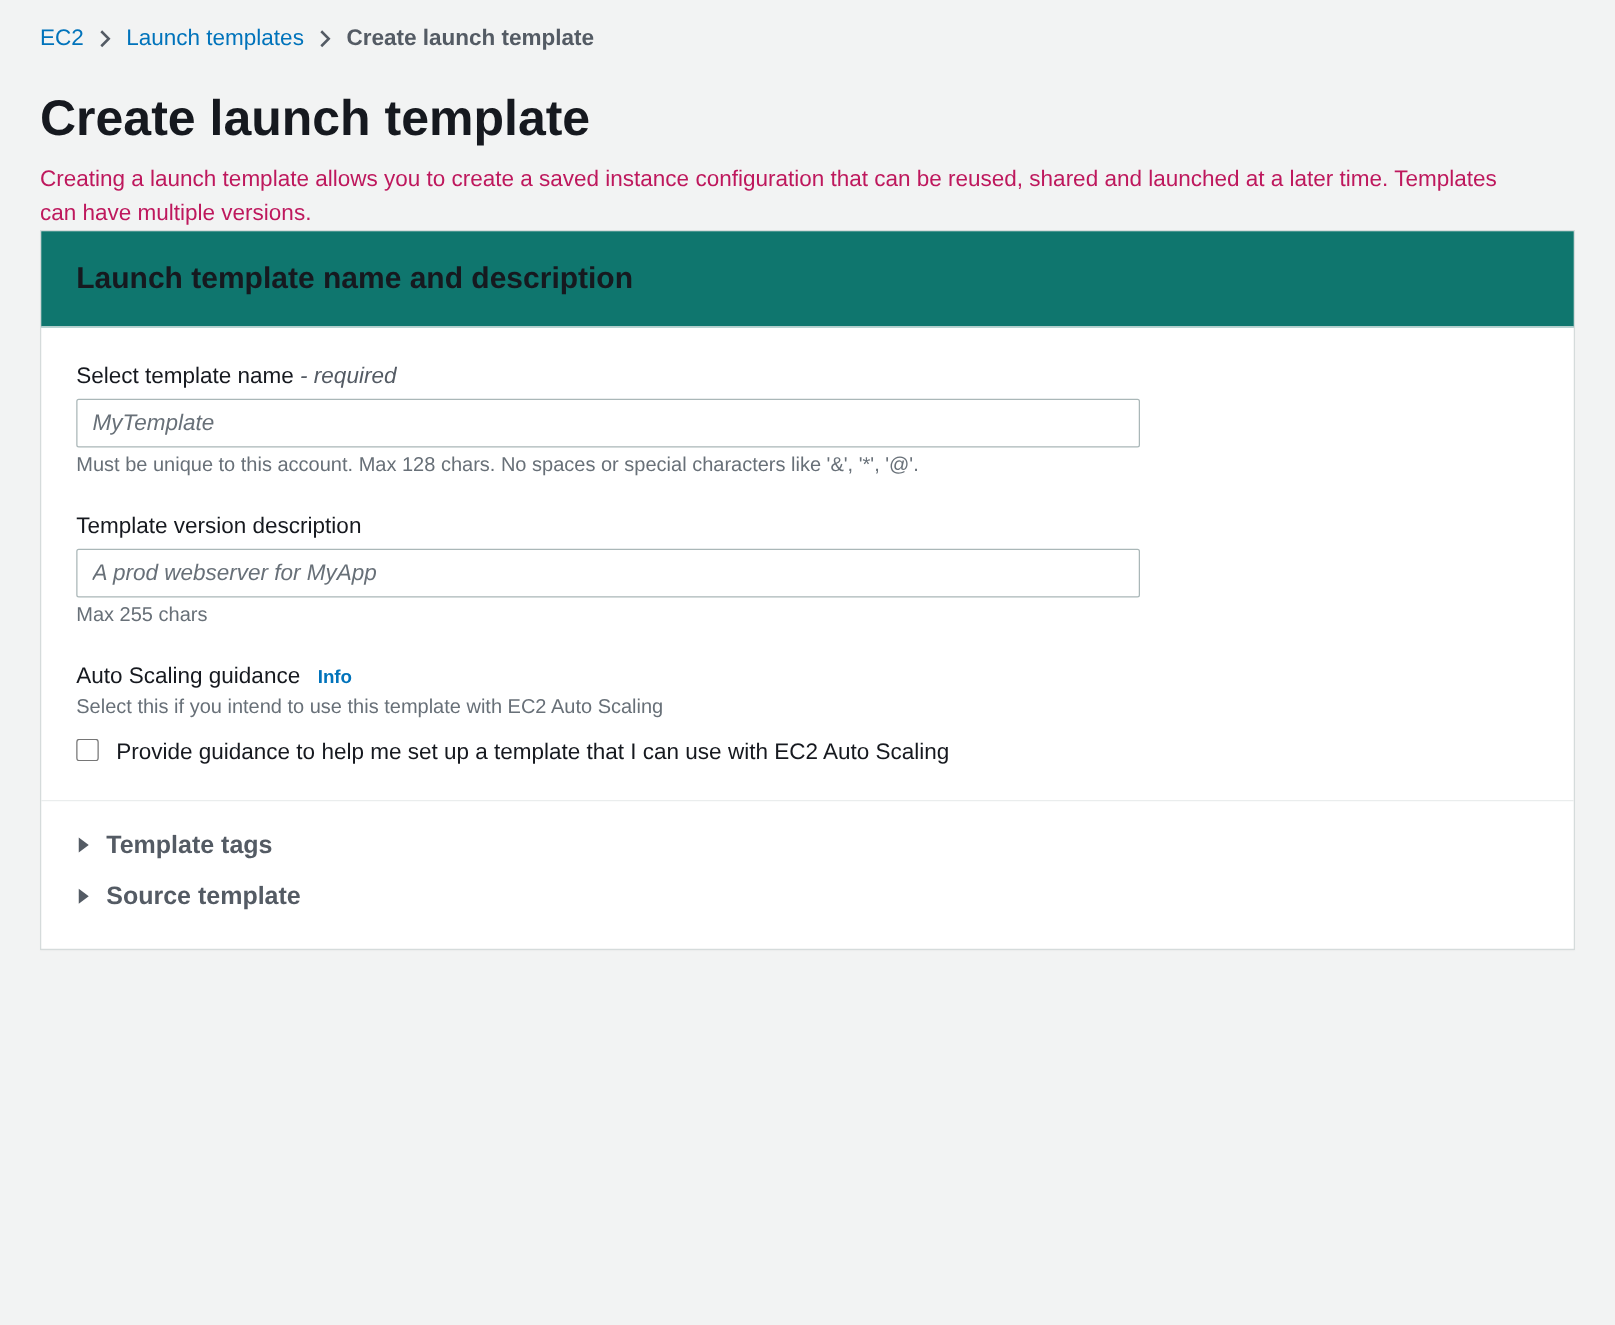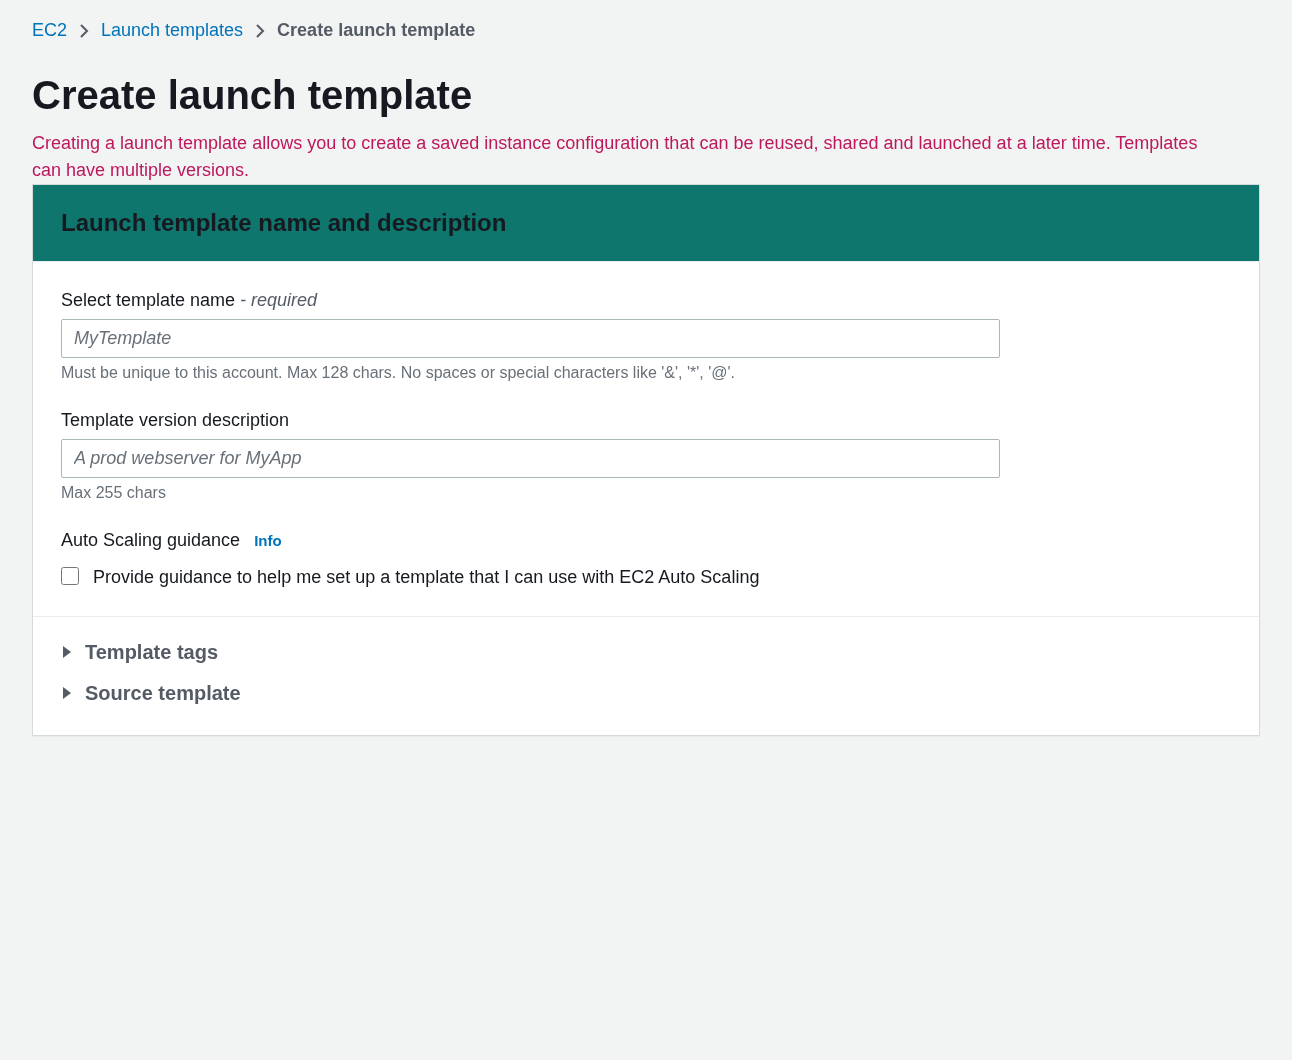--- a/index.html
+++ b/index.html
@@ -74,21 +74,21 @@
       font-weight: 400;
       color: #16191f;
       margin-bottom: 8px;
       display: block;
     }
     .field-label .required {
       font-style: italic;
       color: #545b64;
     }
     .text-input {
-      width: 939px;
+      width: 851px;
       max-width: 100%;
       padding: 8px 12px;
       font-size: 18px;
       border: 1px solid #aab7b8;
       border-radius: 2px;
       color: #16191f;
       font-family: inherit;
       font-style: italic;
     }
     .text-input::placeholder {
@@ -209,20 +209,21 @@
       <label class="field-label">Template version description</label>
       <input type="text" class="text-input" placeholder="A prod webserver for MyApp" style="">
       <div class="hint">Max 255 chars</div>
     </div>
 
     <div class="form-group">
       <div class="guidance-row">
         <span class="guidance-label">Auto Scaling guidance</span>
         <a href="#" class="info-link">Info</a>
       </div>
+      <div class="hint">Select this if you intend to use this template with EC2 Auto Scaling</div>
       <div class="checkbox-row">
         <input type="checkbox" id="asg-check" style="">
         <label for="asg-check">Provide guidance to help me set up a template that I can use with EC2 Auto Scaling</label>
       </div>
     </div>
 
   </div>
 
   <div class="panel-footer">
     <div class="expand-row">

